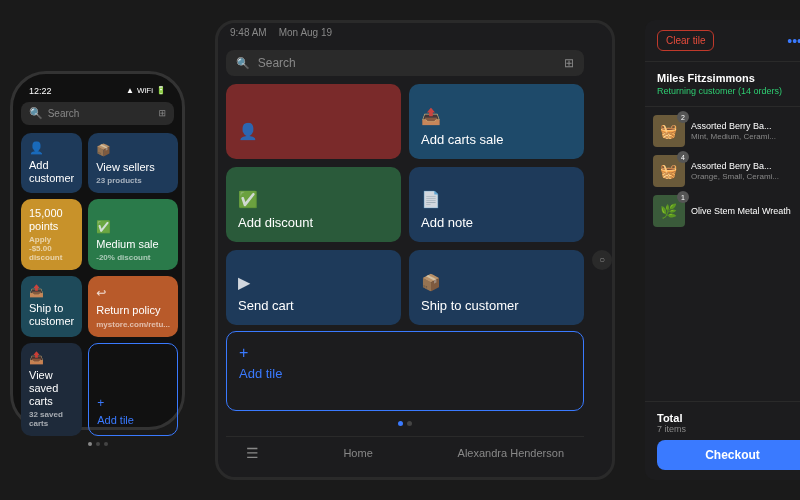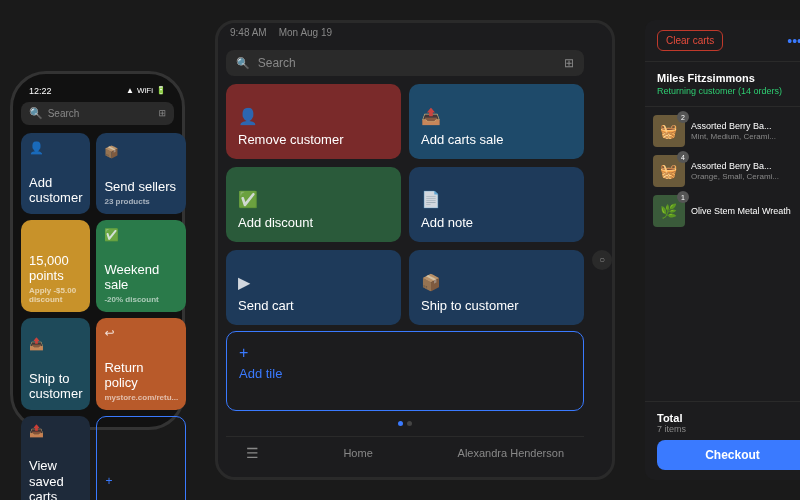--- a/index.html
+++ b/index.html
@@ -79,24 +79,23 @@
       padding: 8px;
       display: flex;
       flex-direction: column;
       justify-content: flex-end;
       position: relative;
       min-height: 55px;
     }
 
     .phone-tile-label {
       color: #fff;
-      font-size: 13px;
+      font-size: 11px;
       font-weight: 500;
       line-height: 1.2;
-      margin-top: 16px;
     }
 
     .phone-tile-sublabel {
       color: rgba(255,255,255,0.6);
       font-size: 8px;
       margin-top: 2px;
       font-weight: bold;
     }
 
     .phone-tile-icon {
@@ -423,32 +422,32 @@
 
     <div class="phone-grid">
 
       <div class="phone-tile tile-dark-blue">
         <span class="phone-tile-icon">👤</span>
         <span class="phone-tile-label">Add customer</span>
       </div>
 
       <div class="phone-tile tile-dark-blue2">
         <span class="phone-tile-icon">📦</span>
-        <span class="phone-tile-label">Send sellers</span>
+        <span class="phone-tile-label">View sellers</span>
         <span class="phone-tile-sublabel">23 products</span>
       </div>
 
       <div class="phone-tile tile-yellow">
         <span class="phone-tile-label">15,000 points</span>
         <span class="phone-tile-sublabel">Apply -$5.00 discount</span>
       </div>
 
       <div class="phone-tile tile-green">
         <span class="phone-tile-icon">✅</span>
-        <span class="phone-tile-label">Weekend sale</span>
+        <span class="phone-tile-label">Medium sale</span>
         <span class="phone-tile-sublabel">-20% discount</span>
       </div>
 
       <div class="phone-tile tile-teal">
         <span class="phone-tile-icon">📤</span>
         <span class="phone-tile-label">Ship to customer</span>
       </div>
 
       <div class="phone-tile tile-orange">
         <span class="phone-tile-icon">↩</span>
@@ -487,21 +486,20 @@
         <div class="tablet-search">
           <span class="icon-search">🔍</span>
           <span class="tablet-search-text">Search</span>
           <span style="margin-left:auto;color:#888;font-size:12px;">⊞</span>
         </div>
 
         <div class="tablet-grid">
 
           <div class="tablet-tile" style="background:#7a2a2a;">
             <span class="tablet-tile-icon">👤</span>
-            <span class="tablet-tile-label">Remove customer</span>
           </div>
 
           <div class="tablet-tile" style="background:#1e4a6a;">
             <span class="tablet-tile-icon">📤</span>
             <span class="tablet-tile-label">Add carts sale</span>
           </div>
 
           <div class="tablet-tile" style="background:#2a5a3a;">
             <span class="tablet-tile-icon">✅</span>
             <span class="tablet-tile-label">Add discount</span>
@@ -541,21 +539,21 @@
       </div>
 
       <div style="position:relative;width:20px;display:flex;align-items:center;justify-content:center;">
         <div style="width:20px;height:20px;background:#2a2a2a;border-radius:50%;display:flex;align-items:center;justify-content:center;color:#888;font-size:10px;">○</div>
       </div>
     </div>
   </div>
 
   <div class="right-panel">
     <div class="right-panel-header">
-      <button class="clear-cart-btn">Clear carts</button>
+      <button class="clear-cart-btn">Clear tile</button>
       <span class="more-btn">•••</span>
     </div>
 
     <div class="customer-section">
       <div class="customer-name">Miles Fitzsimmons</div>
       <div class="customer-status">Returning customer (14 orders)</div>
     </div>
 
     <div class="order-items">
 

